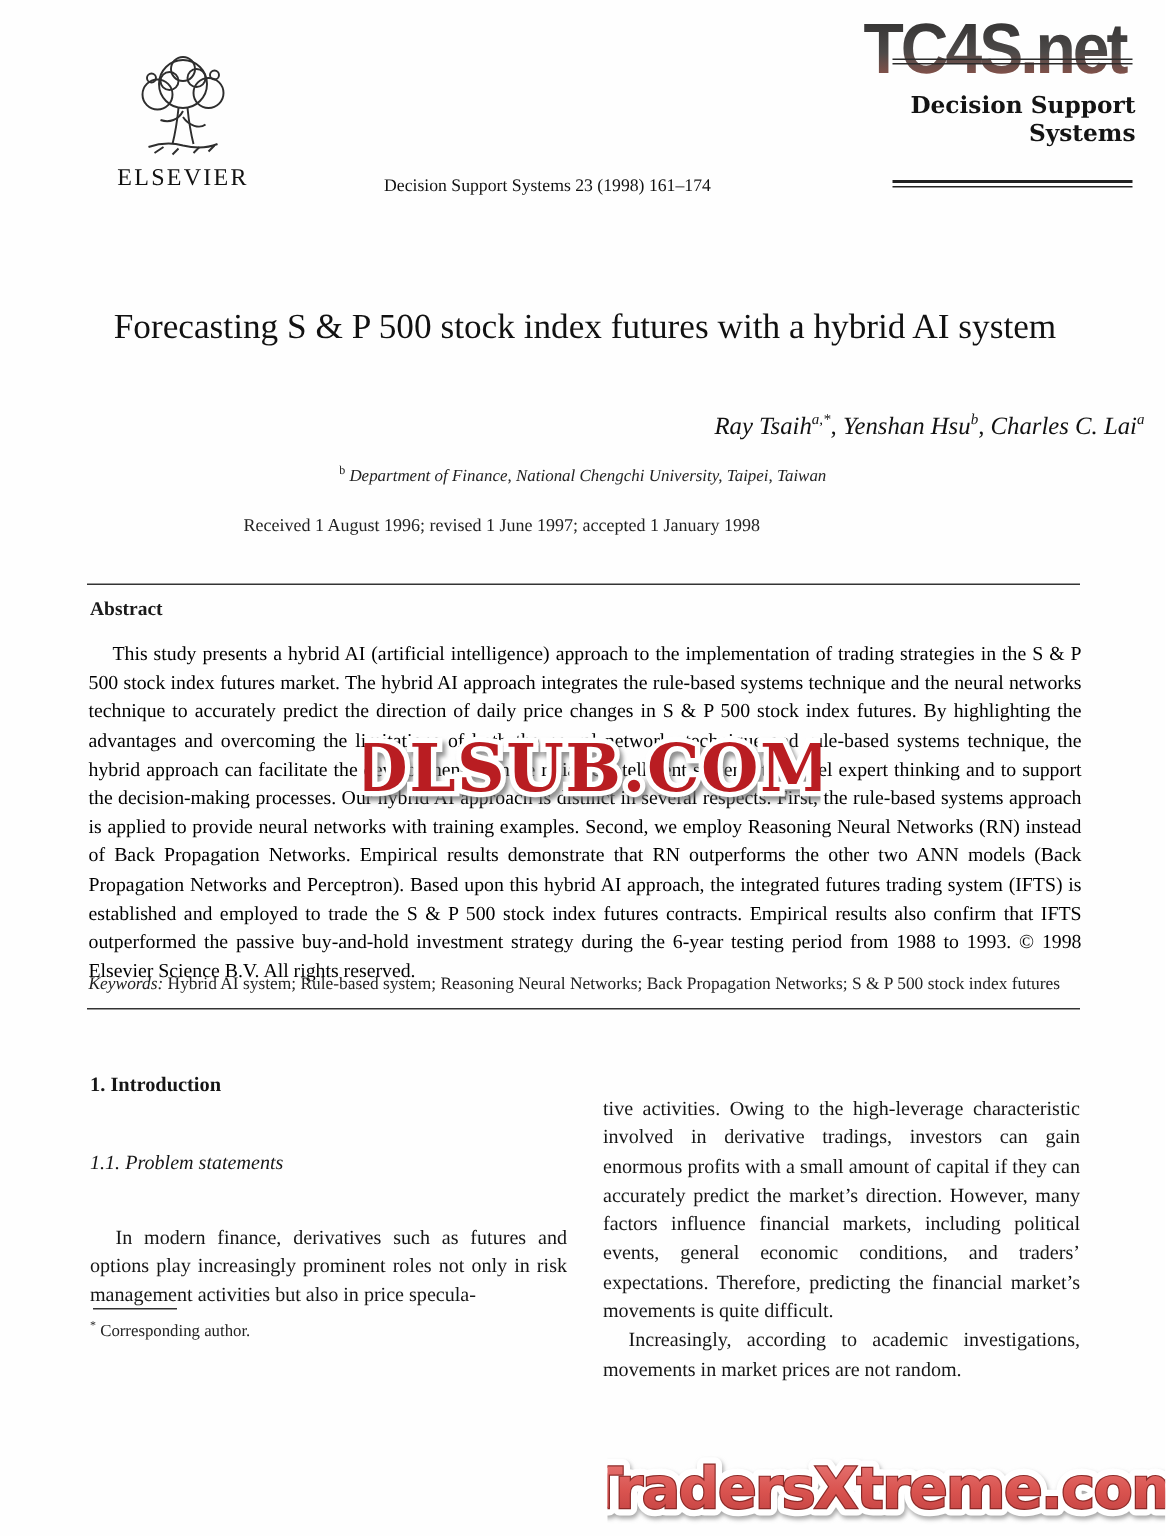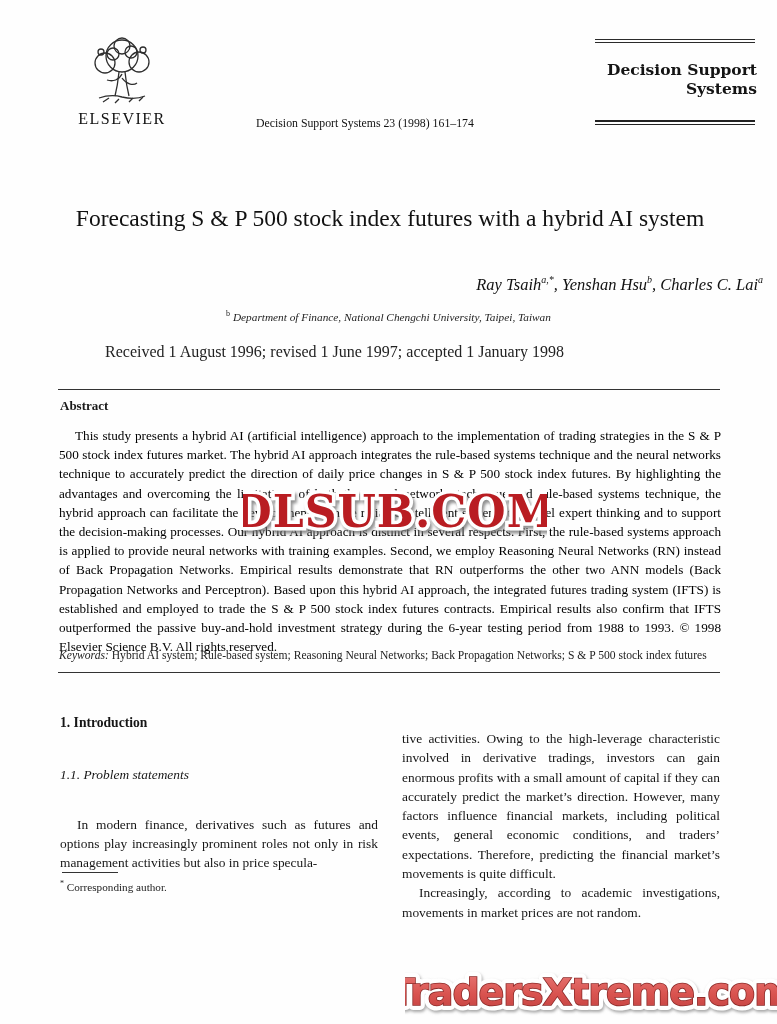--- a/index.html
+++ b/index.html
@@ -28,21 +28,21 @@
   
   .article-title { position:absolute; left:60px; top:200px; width:660px; text-align:center;
     font-size:23.5px; line-height:36px; color:#111; }
   .authors { position:absolute; left:0; top:274px; width:763px; text-align:right;
     font-size:16.5px; color:#111;font-style:italic; }
   .authors sup { font-size:10px; }
   .affiliations { position:absolute; left:0; top:306px; width:777px; text-align:center;
     font-style:italic; font-size:11.3px; line-height:15px; color:#222; }
   .affiliations sup { font-style:normal; font-size:8px; }
   .received { position:absolute; left:0; top:343px; width:669px; text-align:center;
-    font-size:16px; color:#222; }
+    font-size:12px; color:#222; }
 
   
   .rule-abstract-top { position:absolute; left:58px; top:389px; width:662px; border-top:1px solid #333; }
   .abstract-heading { position:absolute; left:60px; top:398px; font-size:13px; font-weight:700; }
   .abstract-text { position:absolute; left:59px; top:426px; width:662px;
     font-size:13.2px; line-height:19.2px; text-align:justify; text-indent:16px; color:#000000; }
   .keywords { position:absolute; left:59px; top:649px; width:666px; font-size:11.6px; color:#222; }
   .keywords .kw-label { font-style:italic; }
   .rule-keywords-bottom { position:absolute; left:58px; top:672px; width:662px; border-top:1px solid #333; }
 
@@ -86,20 +86,32 @@
         <path d="M24 66 L30 62 M36 67 L40 63 M50 66 L54 62 M60 65 L64 61"></path>
         <circle cx="22" cy="16" r="3"></circle>
         <circle cx="64" cy="14" r="3"></circle>
       </g>
     </svg>
     <div class="elsevier-name">ELSEVIER</div>
   </div>
 
   <div class="citation">Decision Support Systems 23 (1998) 161–174</div>
 
+  <div class="tc4s-logo">
+    <svg width="216" height="54" viewBox="0 0 216 54">
+      <defs>
+        <linearGradient id="tc4sgrad" x1="0" y1="0" x2="0" y2="1">
+          <stop offset="0%" stop-color="#2c2c2c"></stop>
+          <stop offset="55%" stop-color="#4d4a49"></stop>
+          <stop offset="100%" stop-color="#a3564a"></stop>
+        </linearGradient>
+      </defs>
+      <text x="108" y="43" text-anchor="middle" font-family="Liberation Sans, sans-serif" font-weight="700" font-size="44" letter-spacing="-2" transform="scale(1,1.08)" fill="url(#tc4sgrad)">TC4S.net</text>
+    </svg>
+  </div>
   <div class="masthead-rule-top"></div>
 
   <div class="journal-name">
     <div>Decision Support</div>
     <div>Systems</div>
   </div>
   <div class="masthead-rule-bottom"></div>
 
   <h1 class="article-title" style="font-weight:400;">Forecasting S &amp; P 500 stock index futures with a hybrid AI system</h1>
 

